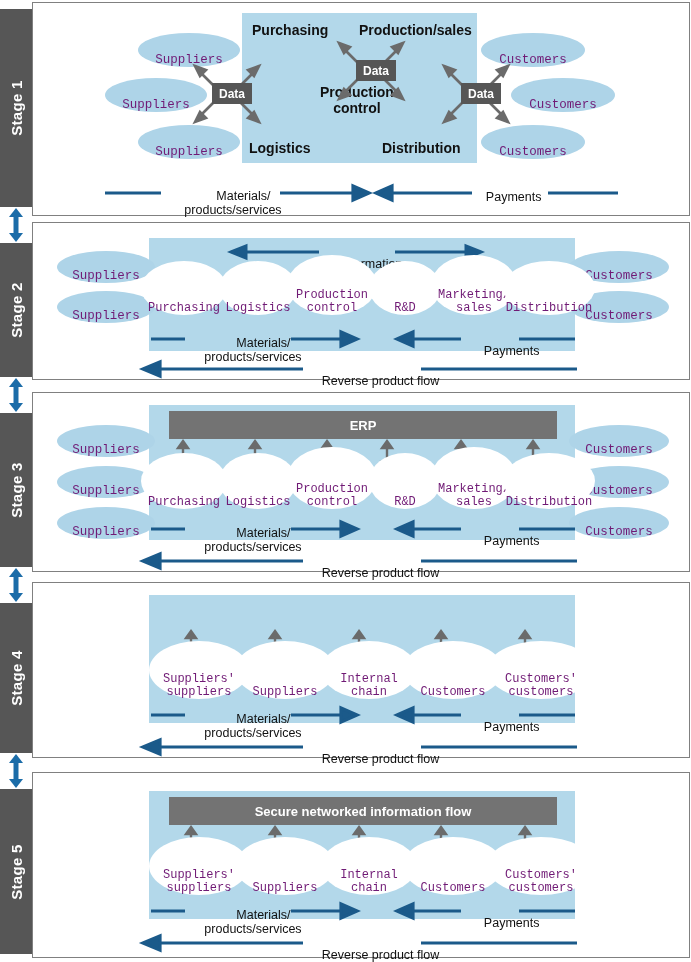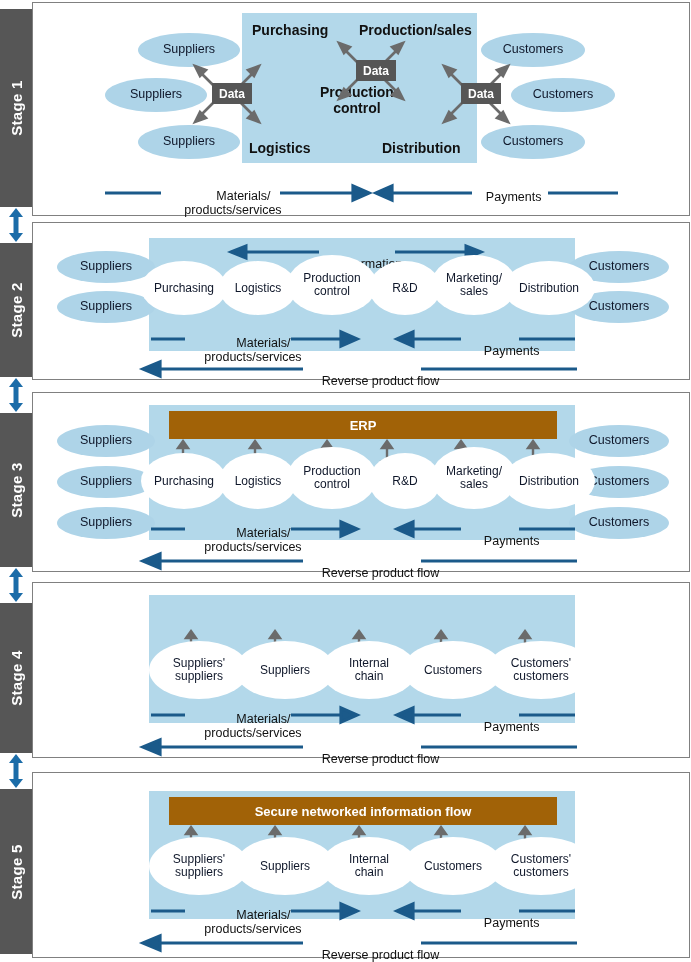--- a/index.html
+++ b/index.html
@@ -31,30 +31,30 @@
     border:1px solid #808080;
     box-sizing:border-box;
   }
 
   
   .bluebox{position:absolute;background:#b3d8ea;}
 
   
   .ell{
     position:absolute;border-radius:50%;
-    display:flex;align-items:center;justify-content:center;
+    display:flex;align-items:flex-end;justify-content:center;
     text-align:center;line-height:1.08;
-    font-size:12.5px;color:#0f172a;
+    font-size:12.5px;color:#701a75;font-family:Liberation Mono, monospace;
   }
   .ell-blue{background:#aed4e8;}
   .ell-white{background:#ffffff;}
 
   
   .darkbar{
-    position:absolute;background:#a16207;
+    position:absolute;background:#737373;
     display:flex;align-items:center;justify-content:center;
     color:#fff;font-weight:bold;font-size:13px;
   }
 
   
   .datachip{
     position:absolute;background:#565656;
     display:flex;align-items:center;justify-content:center;
     color:#fff;font-weight:bold;font-size:12px;
     z-index:4;

